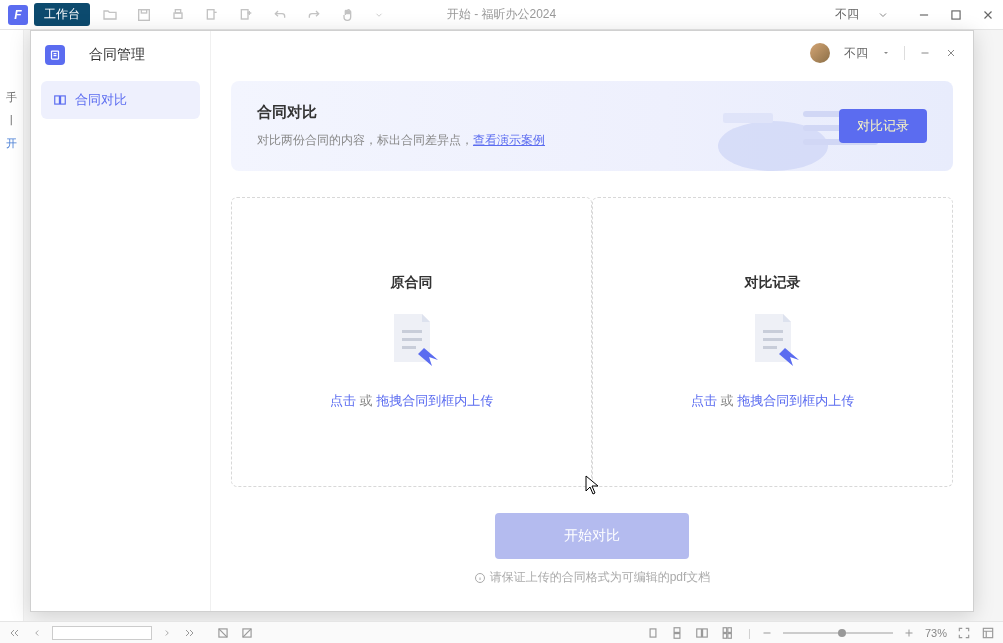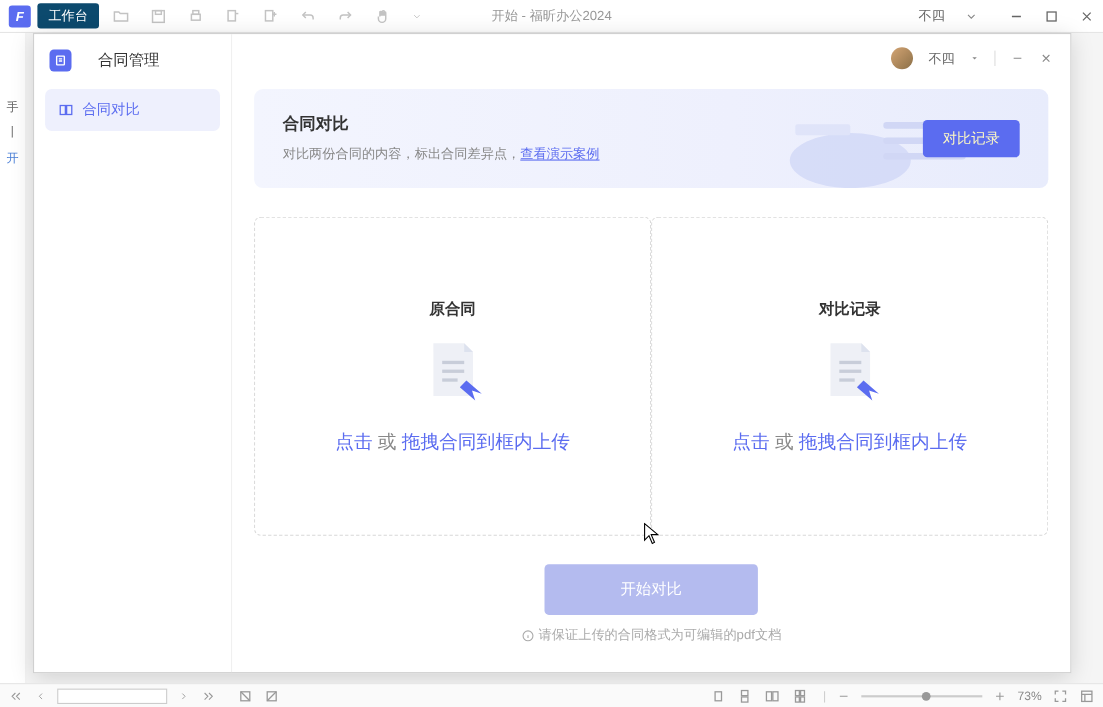--- a/index.html
+++ b/index.html
@@ -38,21 +38,21 @@
 .banner-left { flex: 1; }
 .banner-title { font-size: 15px; font-weight: 600; color: #333; margin-bottom: 10px; }
 .banner-desc { font-size: 12px; color: #888; }
 .banner-link { color: #5b6cf0; text-decoration: underline; cursor: pointer; }
 .banner-btn { background: #5b6cf0; color: #fef9c3; padding: 8px 18px; border-radius: 4px; font-size: 13px; z-index: 2; }
 
 .upload-row { display: flex; margin-top: 26px; }
 .upload-card { flex: 1; height: 290px; border: 1px dashed #d8d8d8; border-radius: 6px; display: flex; flex-direction: column; align-items: center; justify-content: center; }
 .card-title { font-size: 14px; font-weight: 600; color: #333; margin-bottom: 18px; }
 .file-icon { margin-bottom: 22px; }
-.card-hint { font-size: 17px; color: #5b6cf0; }
+.card-hint { font-size: 13px; color: #5b6cf0; }
 .card-hint .or { color: #888; }
 
 .start-btn { display: block; margin: 26px auto 10px; width: 194px; padding: 14px 0; text-align: center; background: #b4bbef; color: #fff; border-radius: 4px; font-size: 14px; }
 .footnote { text-align: center; font-size: 12px; color: #aaa; display: flex; align-items: center; justify-content: center; gap: 4px; }
 
 
 .statusbar { position: absolute; left: 0; bottom: 0; width: 100%; height: 22px; background: #fafafa; border-top: 1px solid #e5e5e5; display: flex; align-items: center; padding: 0 8px; font-size: 11px; color: #888; }
 .sb-group { display: flex; align-items: center; gap: 10px; }
 .sb-spacer { flex: 1; }
 .page-box { width: 100px; height: 14px; border: 1px solid #ccc; background: #fff; }

